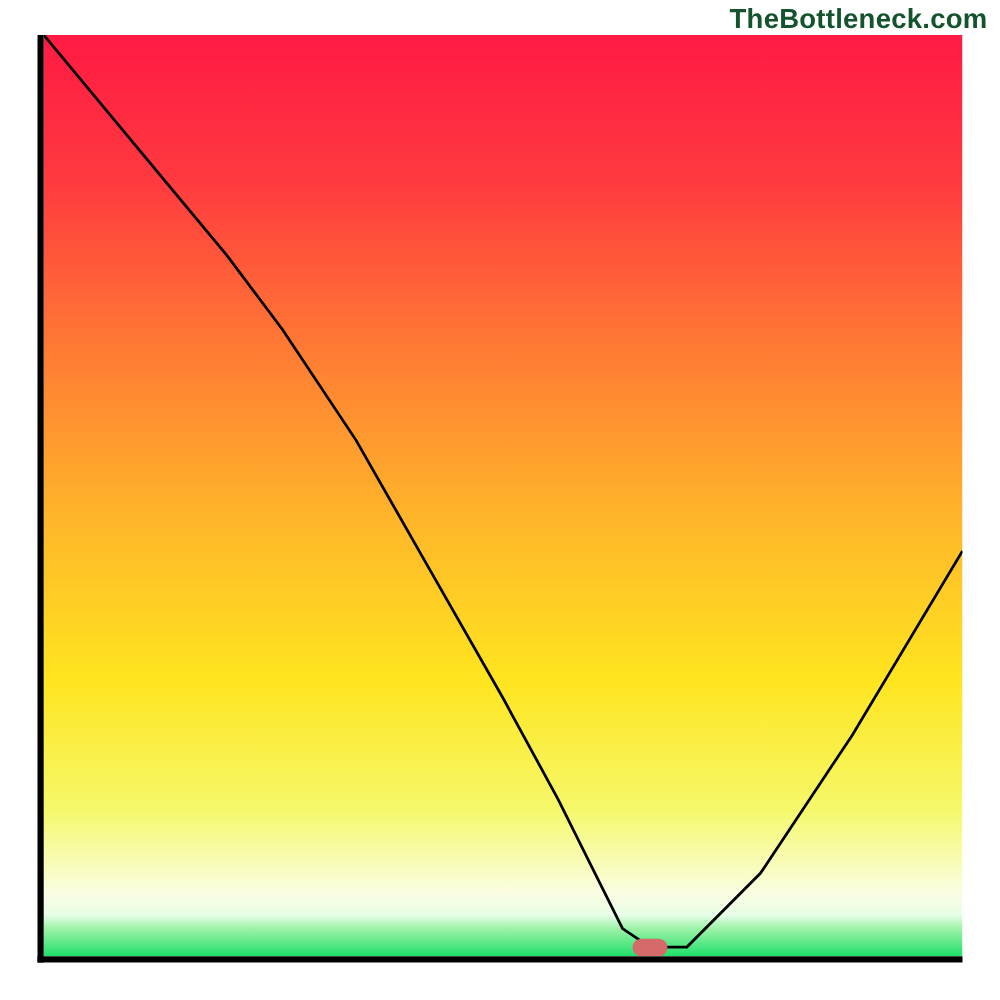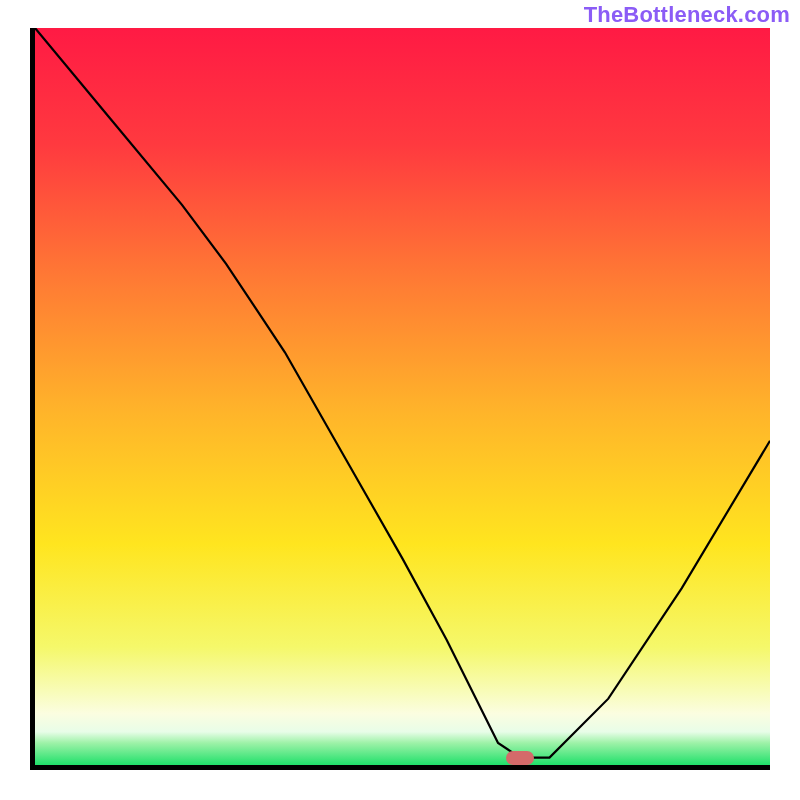--- a/index.html
+++ b/index.html
@@ -14,21 +14,21 @@
     position: relative;
     width: 800px;
     height: 800px;
   }
   .watermark {
     position: absolute;
     top: 2px;
     right: 10px;
     font-size: 22px;
     font-weight: 600;
-    color: #8b5cf6;
+    color: #14532d;
     letter-spacing: 0.2px;
   }
   .plot-area-wrapper {
     position: absolute;
     top: 28px;
     left: 30px;
     width: 740px;
     height: 742px;
     box-sizing: border-box;
     border-left: 5px solid #000;

